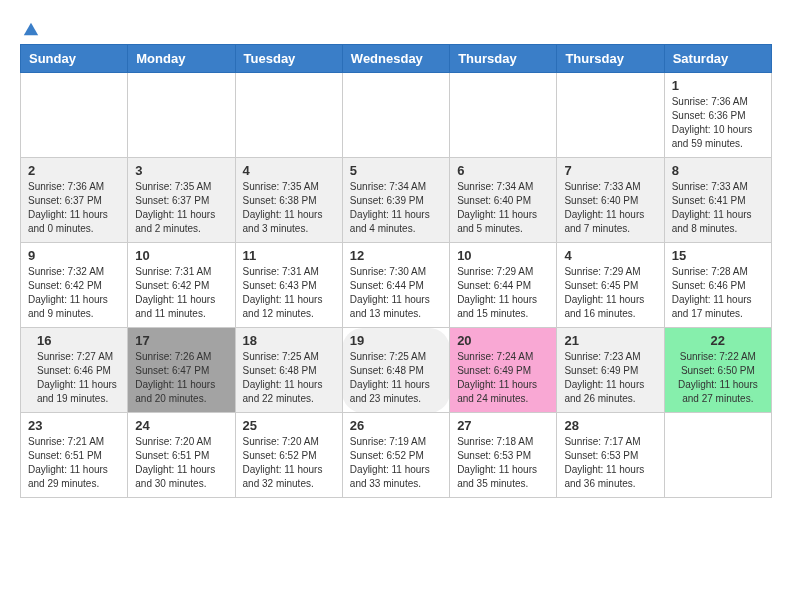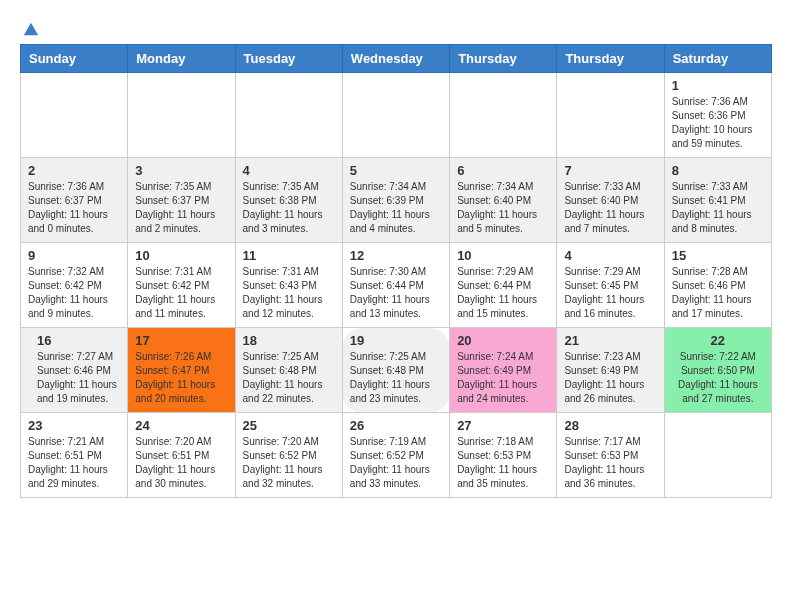--- a/index.html
+++ b/index.html
@@ -191,21 +191,21 @@
         <td>
           <div class="day-num">15</div>
           <div class="day-info">Sunrise: 7:28 AM<br>Sunset: 6:46 PM<br>Daylight: 11 hours<br>and 17 minutes.</div>
         </td>
       </tr>
       <tr>
         <td style="background-color: rgb(240, 240, 240); padding-left: 16px;">
           <div class="day-num">16</div>
           <div class="day-info">Sunrise: 7:27 AM<br>Sunset: 6:46 PM<br>Daylight: 11 hours<br>and 19 minutes.</div>
         </td>
-        <td style="background-color: #f97316;">
+        <td style="background-color: #a3a3a3;">
           <div class="day-num">17</div>
           <div class="day-info">Sunrise: 7:26 AM<br>Sunset: 6:47 PM<br>Daylight: 11 hours<br>and 20 minutes.</div>
         </td>
         <td style="background-color: rgb(240, 240, 240);">
           <div class="day-num">18</div>
           <div class="day-info">Sunrise: 7:25 AM<br>Sunset: 6:48 PM<br>Daylight: 11 hours<br>and 22 minutes.</div>
         </td>
         <td style="background-color: rgb(240, 240, 240); border-radius: 21px;">
           <div class="day-num">19</div>
           <div class="day-info">Sunrise: 7:25 AM<br>Sunset: 6:48 PM<br>Daylight: 11 hours<br>and 23 minutes.</div>

